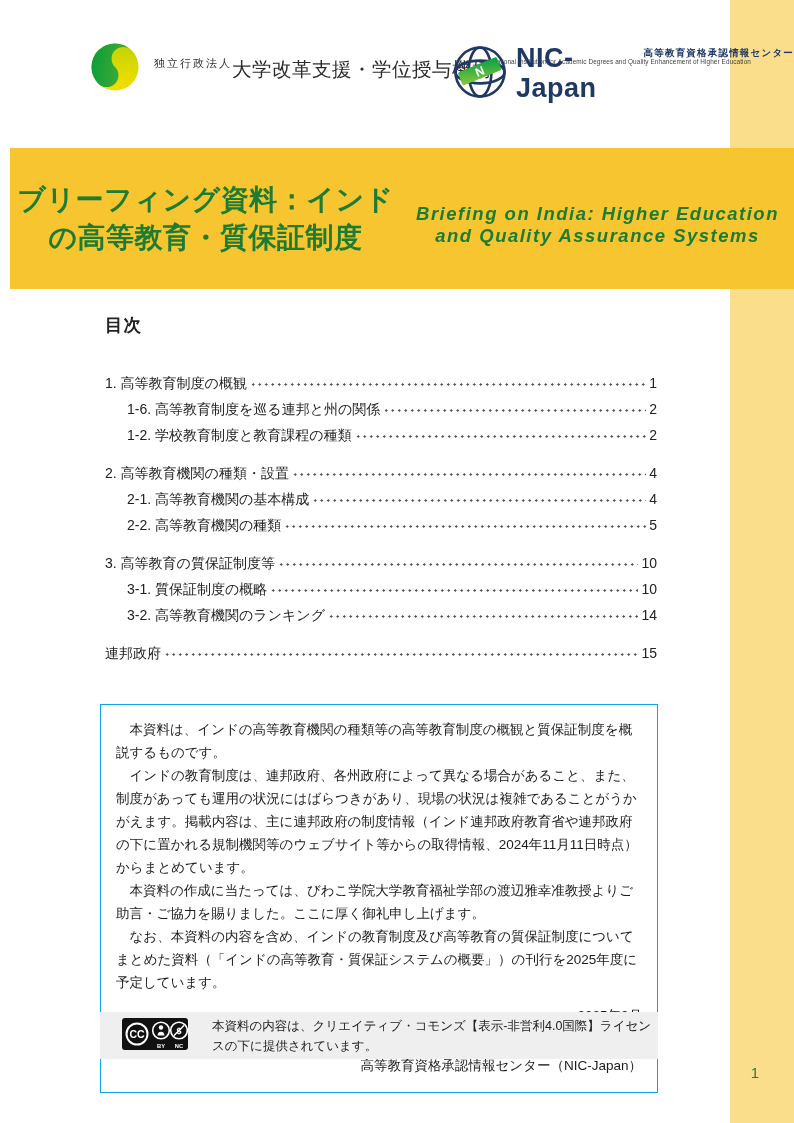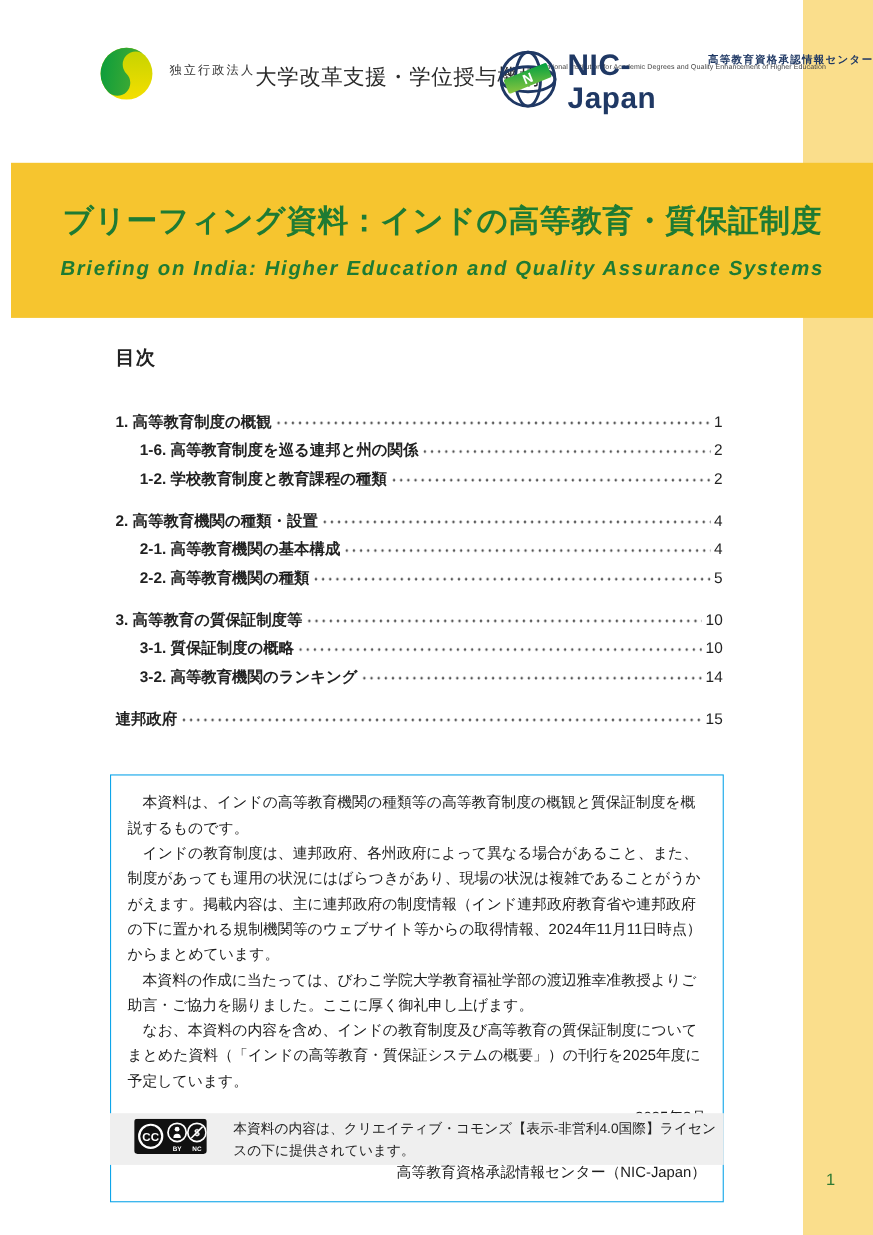--- a/index.html
+++ b/index.html
@@ -21,35 +21,35 @@
   .niad-name { font-size: 19.5px; color: #2b2b2b; font-weight: 500; letter-spacing: 0.5px; }
   .niad-name-en { font-size: 6.4px; color: #444; margin-top: 2px; letter-spacing: 0.1px; white-space: nowrap; }
   .nic-logo { position: absolute; left: 452px; top: 44px; display: flex; align-items: center; gap: 8px; z-index: 2; }
   .nic-text { display: flex; flex-direction: row; }
   .nic-wordmark { font-size: 27px; color: #1F3864; font-weight: 600; letter-spacing: 0.5px; line-height: 1.1; }
   .nic-subtitle { font-size: 9.5px; color: #1F3864; font-weight: 700; letter-spacing: 1.2px; margin-top: 3px; white-space: nowrap; }
   
   .banner {
     position: absolute; left: 10px; top: 148px; width: 784px; height: 141px;
     background: #F6C52F; z-index: 1;
-    display: flex; flex-direction: column; align-items: center; justify-content: center;
+    display: flex; align-items: center; justify-content: center;
     text-align: center;
   }
   .banner-title { font-size: 28px; font-weight: 700; color: #1E7B33; letter-spacing: 0.5px; }
   .banner-subtitle {
     margin-top: 13px; font-size: 18.5px; font-weight: 600; font-style: italic;
     color: #1E7B33; letter-spacing: 1.5px;
   }
   
   .toc-heading { position: absolute; left: 105px; top: 313px; font-size: 17.5px; font-weight: 600; color: #222; z-index: 2; letter-spacing: 1px; }
   .toc { position: absolute; left: 105px; top: 374px; width: 552px; z-index: 2; }
   .toc-row { display: flex; align-items: baseline; height: 26px; font-size: 14px; color: #222; cursor: pointer; }
   .toc-row.lvl2 { padding-left: 22px; }
   .toc-row.group-gap { margin-top: 12px; }
-  .toc-label { white-space: nowrap; font-weight: bold; }
+  .toc-label { white-space: nowrap; }
   .toc-dots {
     flex: 1; height: 1em; margin: 0 3px;
     background-image: radial-gradient(circle, #555 1.05px, transparent 1.35px);
     background-size: 6.5px 3px; background-repeat: repeat-x;
     background-position: left calc(100% - 2px);
   }
   .toc-page { white-space: nowrap; }
   
   .notice-box {
     position: absolute; left: 100px; top: 704px; width: 558px; z-index: 2;

